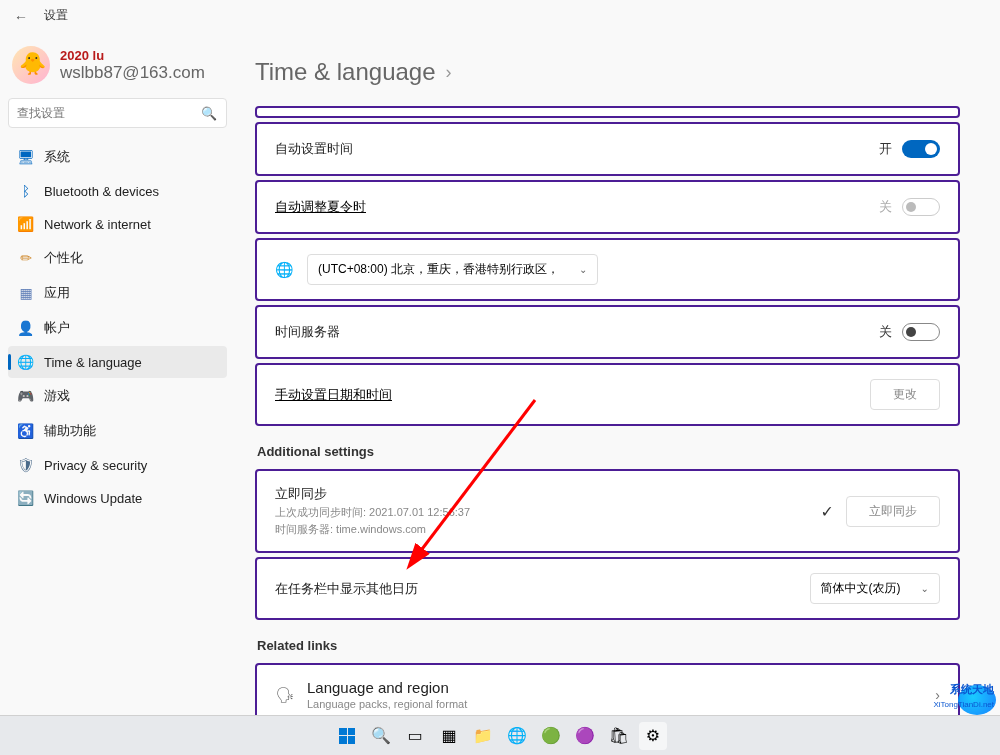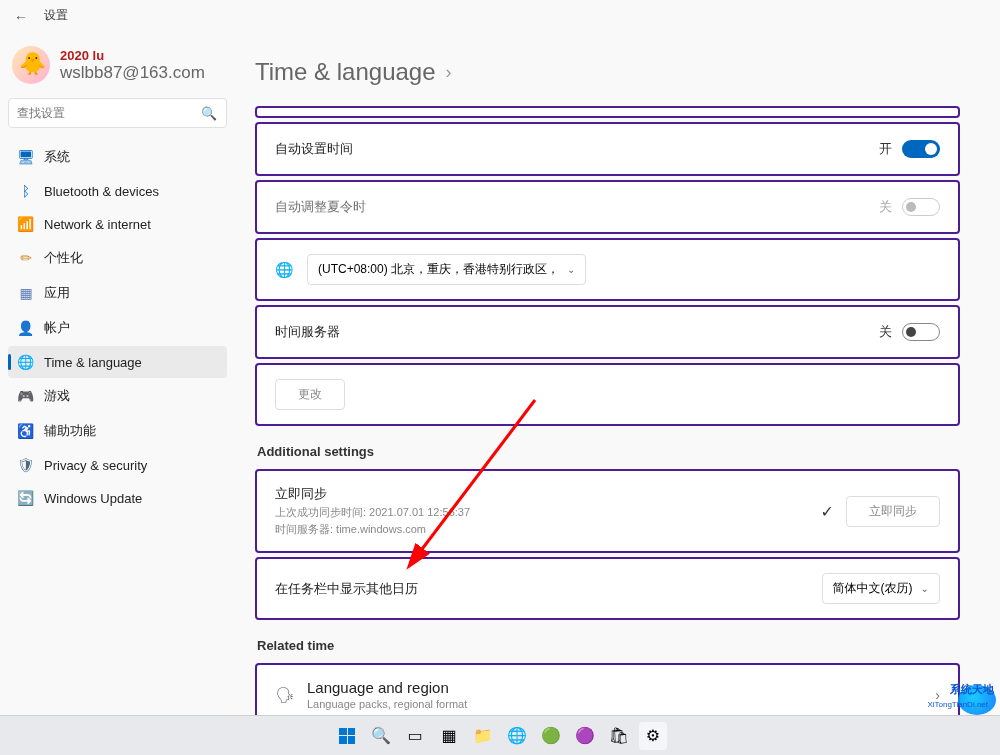--- a/index.html
+++ b/index.html
@@ -31,56 +31,56 @@
 .main { flex: 1; padding: 8px 40px 0 20px; overflow-y: auto; }
 .breadcrumb { display: flex; align-items: center; gap: 10px; margin: 20px 0 20px 0; font-size: 24px; }
 .bc-parent { color: #666; font-weight: 500; }
 .bc-sep { color: #999; font-size: 18px; }
 .bc-current { color: #222; font-weight: 600; }
 
 .card { background: #fff; border: 2px solid #4c1d95; border-radius: 4px; padding: 14px 18px; margin-bottom: 4px; display: flex; align-items: center; gap: 12px; min-height: 54px; }
 .card-sliver { min-height: 10px; padding: 4px; margin-bottom: 4px; }
 .card-icon { width: 20px; color: #555; font-size: 15px; text-align: center; }
 .card-title { font-size: 13px; color: #222; flex: 1; }
-.card-title.disabled { color: #737373; }
+.card-title.disabled { color: #000000; text-decoration: underline; }
 .card-sub { font-size: 11px; color: #888; margin-top: 2px; }
 .card-body { flex: 1; }
 .card-right { display: flex; align-items: center; gap: 10px; font-size: 13px; color: #333; }
 
 .toggle { width: 38px; height: 18px; border-radius: 10px; position: relative; }
 .toggle.on { background: #0067c0; }
 .toggle.on::after { content: ""; position: absolute; width: 12px; height: 12px; background: #fff; border-radius: 50%; right: 3px; top: 3px; }
 .toggle.off { background: #fff; border: 1px solid #888; }
 .toggle.off::after { content: ""; position: absolute; width: 10px; height: 10px; background: #444; border-radius: 50%; left: 3px; top: 3px; }
 .toggle.off.disabled { border-color: #ccc; }
 .toggle.off.disabled::after { background: #bbb; }
 .toggle-label.disabled { color: #aaa; }
 
-.dropdown { background: #fff; border: 1px solid #ddd; border-radius: 4px; padding: 6px 10px; font-size: 12px; display: flex; align-items: center; gap: 8px; min-width: 100px; }
+.dropdown { background: #fff; border: 1px solid #ddd; border-radius: 4px; padding: 6px 10px; font-size: 12px; display: flex; align-items: center; gap: 20px; min-width: 100px; }
 .dropdown.wide { min-width: 210px; }
 .chevron-down { font-size: 10px; color: #666; }
 
 .btn-outline { background: #fff; border: 1px solid #ddd; border-radius: 4px; padding: 6px 22px; font-size: 12px; color: #888; }
 .check-icon { font-size: 16px; color: #333; }
 
 .section-header { font-size: 13px; font-weight: 700; color: #333; margin: 18px 0 10px 2px; }
 
 .chev-right { color: #777; font-size: 14px; }
 .ext-icon { color: #777; font-size: 13px; }
 
 .arrow-svg { position: absolute; left: 380px; top: 390px; pointer-events: none; z-index: 50; }
 
 .taskbar { position: absolute; left: 0; right: 0; bottom: 0; height: 40px; background: #e7e9ec; display: flex; align-items: center; justify-content: center; gap: 6px; border-top: 1px solid #d0d0d0; }
 .tb-icon { width: 28px; height: 28px; display: flex; align-items: center; justify-content: center; font-size: 16px; border-radius: 4px; }
 .tb-icon.active { background: rgba(255,255,255,0.6); }
 .win-start { display:grid; grid-template-columns:1fr 1fr; gap:1px; width:16px; height:16px; }
 .win-start span { background:#0078d4; }
 .watermark-brand { position:absolute; right: 4px; bottom: 40px; width: 38px; height: 30px; background: radial-gradient(circle at 40% 40%, #00c6ff, #0072ff); border-radius: 50%; opacity: 0.9; }
 .watermark-text { position:absolute; right:6px; bottom:58px; font-size:11px; font-weight:bold; color:#0b57d0; }
-.watermark-url { position:absolute; right:12px; bottom:46px; font-size:8px; color:#0b57d0; }
+.watermark-url { position:absolute; right:6px; bottom:46px; font-size:8px; color:#0b57d0; }
 </style>
 </head>
 <body>
 
 <div class="titlebar">
   <span class="back-arrow">←</span>
   <span class="titlebar-title">设置</span>
 </div>
 
 <div class="container">
@@ -178,20 +178,21 @@
 
     <div class="card">
       <div class="card-title">时间服务器</div>
       <div class="card-right">
         <span>关</span>
         <div class="toggle off"></div>
       </div>
     </div>
 
     <div class="card">
+      <div class="card-title disabled">手动设置日期和时间</div>
       <button class="btn-outline">更改</button>
     </div>
 
     <div class="section-header">Additional settings</div>
 
     <div class="card">
       <div class="card-body">
         <div style="font-size:13px;color:#222">立即同步</div>
         <div class="card-sub">上次成功同步时间: 2021.07.01 12:56:37</div>
         <div class="card-sub">时间服务器: time.windows.com</div>
@@ -201,21 +202,21 @@
     </div>
 
     <div class="card">
       <div class="card-title">在任务栏中显示其他日历</div>
       <div class="dropdown">
         <span>简体中文(农历)</span>
         <span class="chevron-down">⌄</span>
       </div>
     </div>
 
-    <div class="section-header">Related time</div>
+    <div class="section-header">Related links</div>
 
     <div class="card">
       <div class="card-icon">🗣</div>
       <div class="card-body">
         <div style="font-size:15px;color:#222">Language and region</div>
         <div class="card-sub">Language packs, regional format</div>
       </div>
       <span class="chev-right">›</span>
     </div>
 

